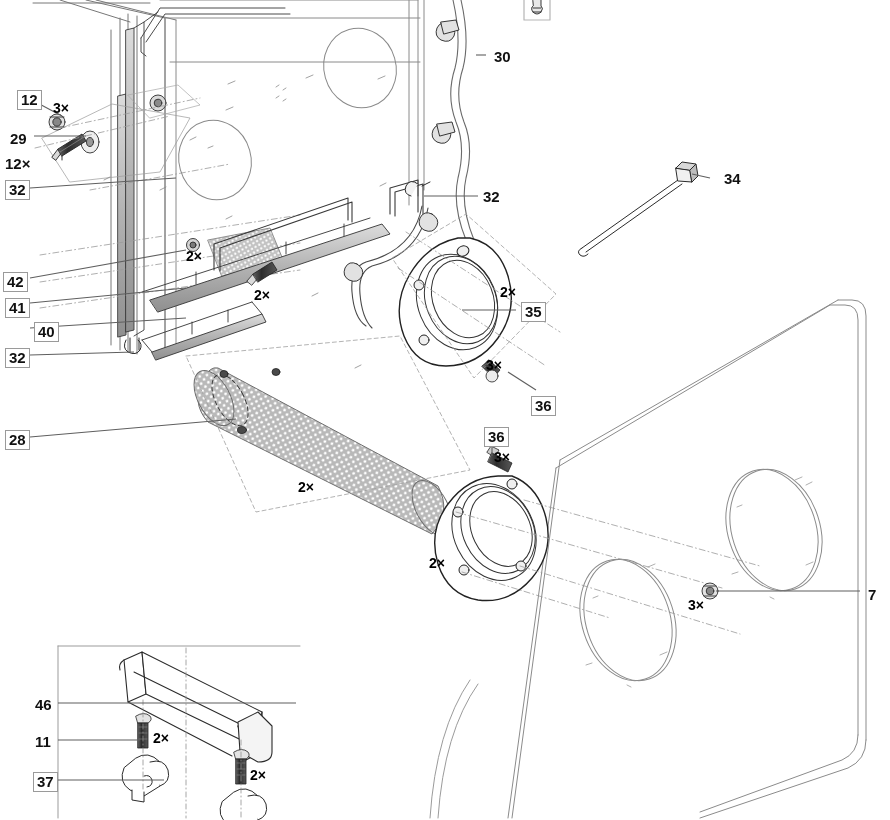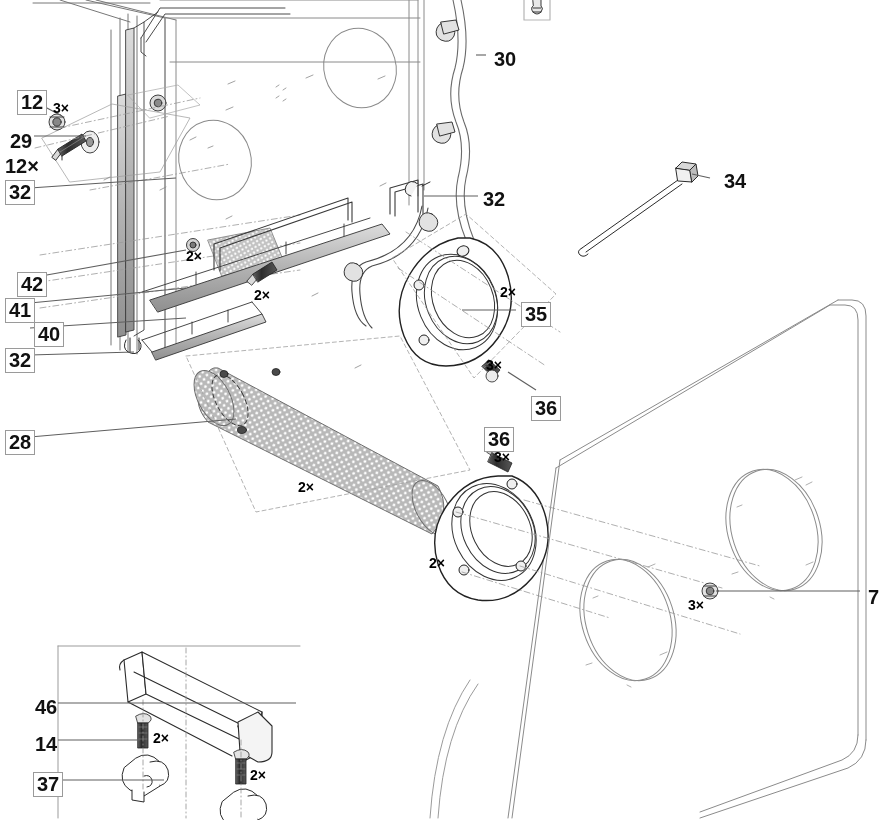--- a/index.html
+++ b/index.html
@@ -1,21 +1,21 @@
 <!DOCTYPE html>
 <html><head>
 <meta charset="utf-8">
 <style>
   html,body{margin:0;padding:0;background:#ffffff;}
   body{font-family:"Liberation Sans",sans-serif;}
   #stage{position:relative;width:890px;height:820px;background:#ffffff;overflow:hidden;}
   #art{position:absolute;left:0;top:0;width:890px;height:820px;}
   .cal{position:absolute;font-family:"Liberation Sans",sans-serif;font-weight:bold;
        color:#111;white-space:nowrap;line-height:1;}
-  .callout{font-size:20px;padding:1px 3px 2px 3px;background:#fff;
+  .callout{font-size:15px;padding:1px 3px 2px 3px;background:#fff;
            border-top:1px solid #9a9a9a;border-bottom:1px solid #9a9a9a;
            border-left:1px solid #9a9a9a;border-right:1px solid #9a9a9a;}
   .callout.nb{border:none;background:transparent;padding:1px 2px;}
   .qty{font-size:14px;font-weight:bold;color:#000;background:transparent;}
 </style>
 </head>
 <body>
 
 <div id="stage">
 
@@ -412,27 +412,27 @@
     <path d="M536 390 L508 372"></path>
     <path d="M492 437 L492 456"></path>
     <path d="M860 591 L716 591"></path>
   </g>
 </svg>
 
 <div class="cal callout" style="left:5px;top:90px;margin-left:12px;">12</div>
 <div class="cal callout nb" style="left:8px;top:130px;">29</div>
 <div class="cal callout nb" style="left:3px;top:155px;">12×</div>
 <div class="cal callout" style="left:5px;top:180px;">32</div>
-<div class="cal callout" style="left:17px;top:272px;">42</div>
+<div class="cal callout" style="left:3px;top:272px;">42</div>
 <div class="cal callout" style="left:5px;top:298px;">41</div>
 <div class="cal callout" style="left:5px;top:322px;margin-left:29px;">40</div>
 <div class="cal callout" style="left:5px;top:348px;">32</div>
 <div class="cal callout" style="left:5px;top:430px;">28</div>
 <div class="cal callout nb" style="left:33px;top:696px;">46</div>
-<div class="cal callout nb" style="left:33px;top:733px;">14</div>
+<div class="cal callout nb" style="left:33px;top:733px;">11</div>
 <div class="cal callout" style="left:33px;top:772px;">37</div>
 <div class="cal callout nb" style="left:492px;top:48px;">30</div>
 <div class="cal callout nb" style="left:481px;top:188px;">32</div>
 <div class="cal callout nb" style="left:712px;top:170px;margin-left:10px;">34</div>
 <div class="cal callout" style="left:521px;top:302px;text-align:right;">35</div>
 <div class="cal callout" style="left:531px;top:396px;">36</div>
 <div class="cal callout" style="left:484px;top:427px;">36</div>
 <div class="cal callout nb" style="left:866px;top:586px;">7</div>
 
 <div class="cal qty" style="left:53px;top:101px;">3×</div>

